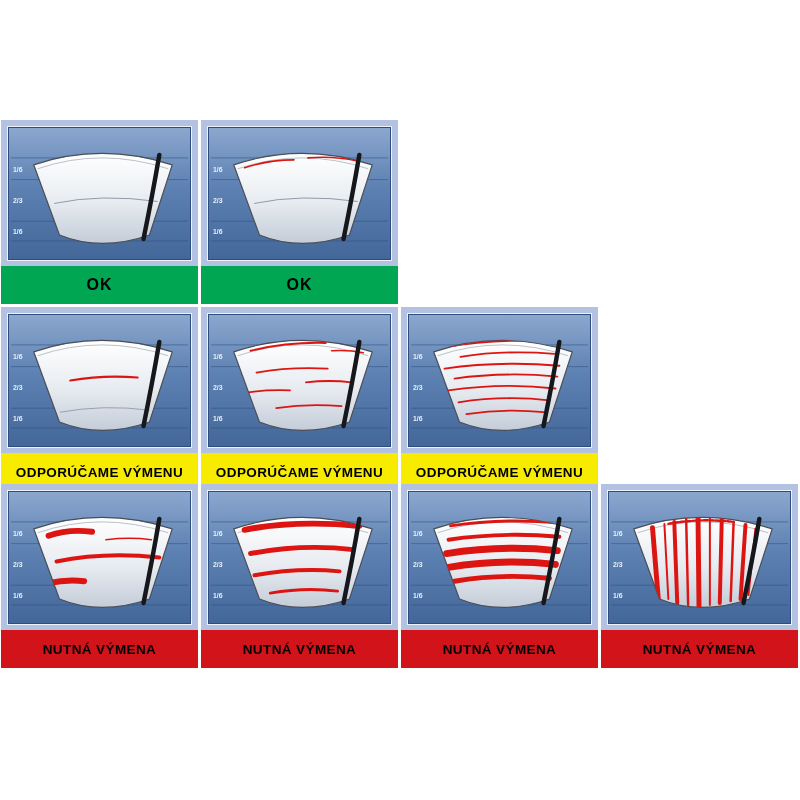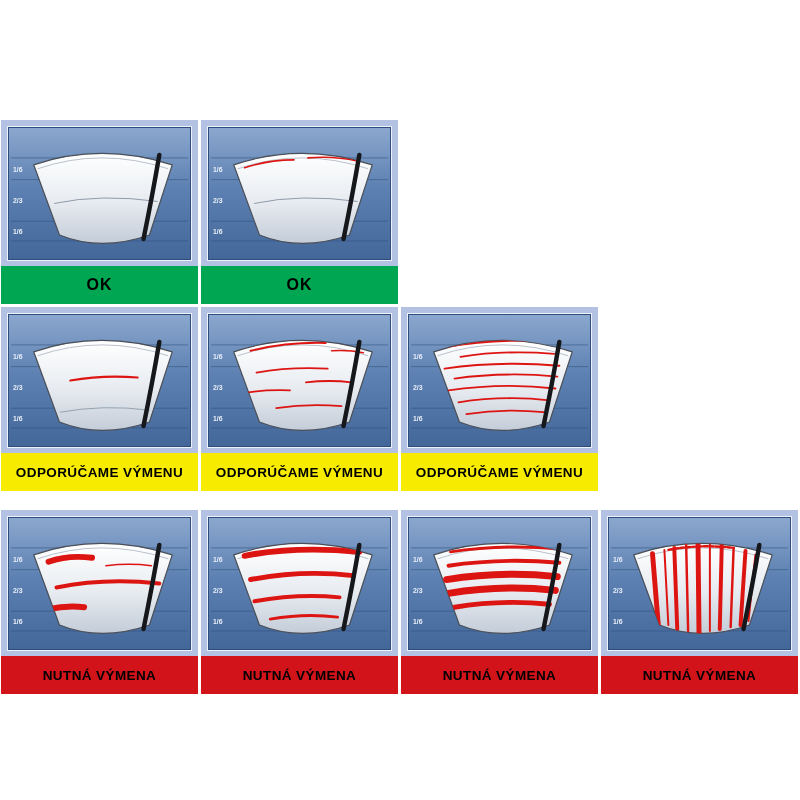--- a/index.html
+++ b/index.html
@@ -145,21 +145,21 @@
                 <path d="M 58 100 Q 97 94 136 98" fill="none" stroke="#dd1512" stroke-width="1.8" stroke-linecap="round"></path>
               </g>
             <use href="#wiper-blade"></use>
           </svg>
         </div>
       </div>
       <div class="label" data-status="recommend" style="background: rgb(247, 236, 0);">ODPORÚČAME VÝMENU</div>
     </div>
   </div>
 
-  <div class="row" style="left:1px; top:510px;">
+  <div class="row" style="left:1px; top:484px;">
     <div class="cell">
       <div class="panel-wrap">
         <div class="panel">
           <svg viewBox="0 0 183 132">
             <use href="#fan-base"></use>
             <g clip-path="url(#fan-clip)">
                 <path d="M 40 44 Q 60 37 84 40" fill="none" stroke="#dd1512" stroke-width="6" stroke-linecap="round"></path>
                 <path d="M 48 70 Q 97 60 152 66" fill="none" stroke="#dd1512" stroke-width="4" stroke-linecap="round"></path>
                 <path d="M 40 92 Q 58 88 76 90" fill="none" stroke="#dd1512" stroke-width="6" stroke-linecap="round"></path>
                 <path d="M 98 48 Q 122 45 144 48" fill="none" stroke="#dd1512" stroke-width="1.6" stroke-linecap="round"></path>

